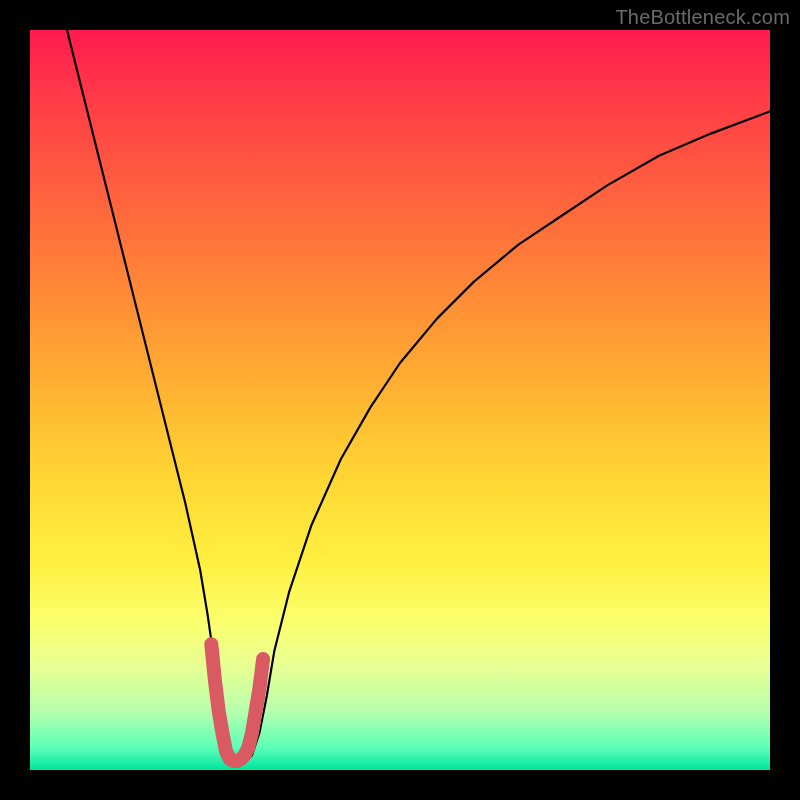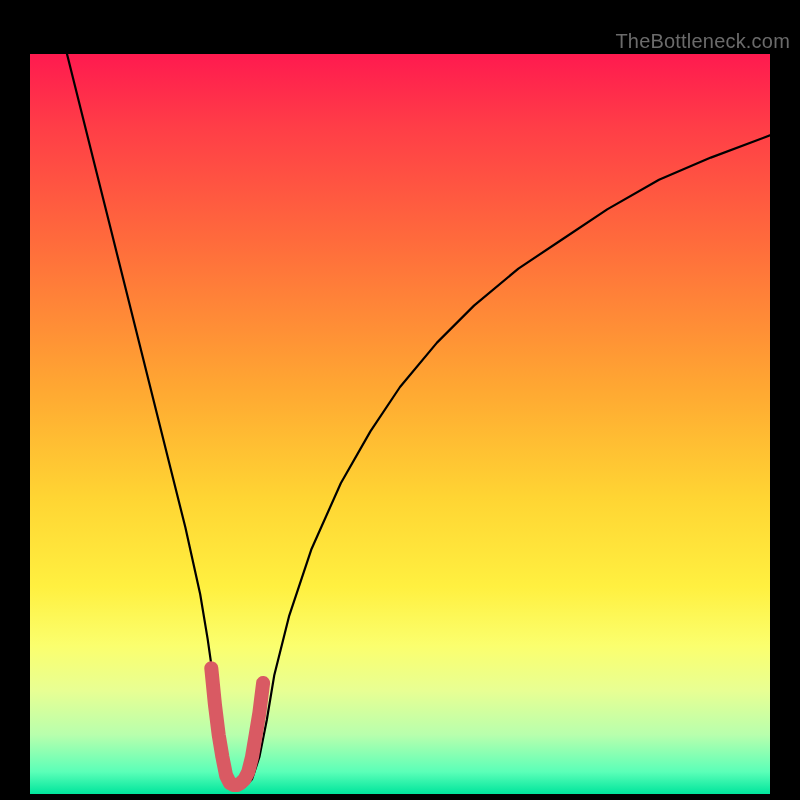--- a/index.html
+++ b/index.html
@@ -8,21 +8,20 @@
     width: 800px;
     height: 800px;
     background: #000;
     overflow: hidden;
     font-family: Arial, Helvetica, sans-serif;
   }
   .frame {
     position: absolute;
     inset: 0;
     background: #000;
-    margin-top: 24px;
   }
   .plot-area {
     position: absolute;
     left: 30px;
     top: 30px;
     width: 740px;
     height: 740px;
     background: linear-gradient(
       to bottom,
       #ff1a4f 0%,

